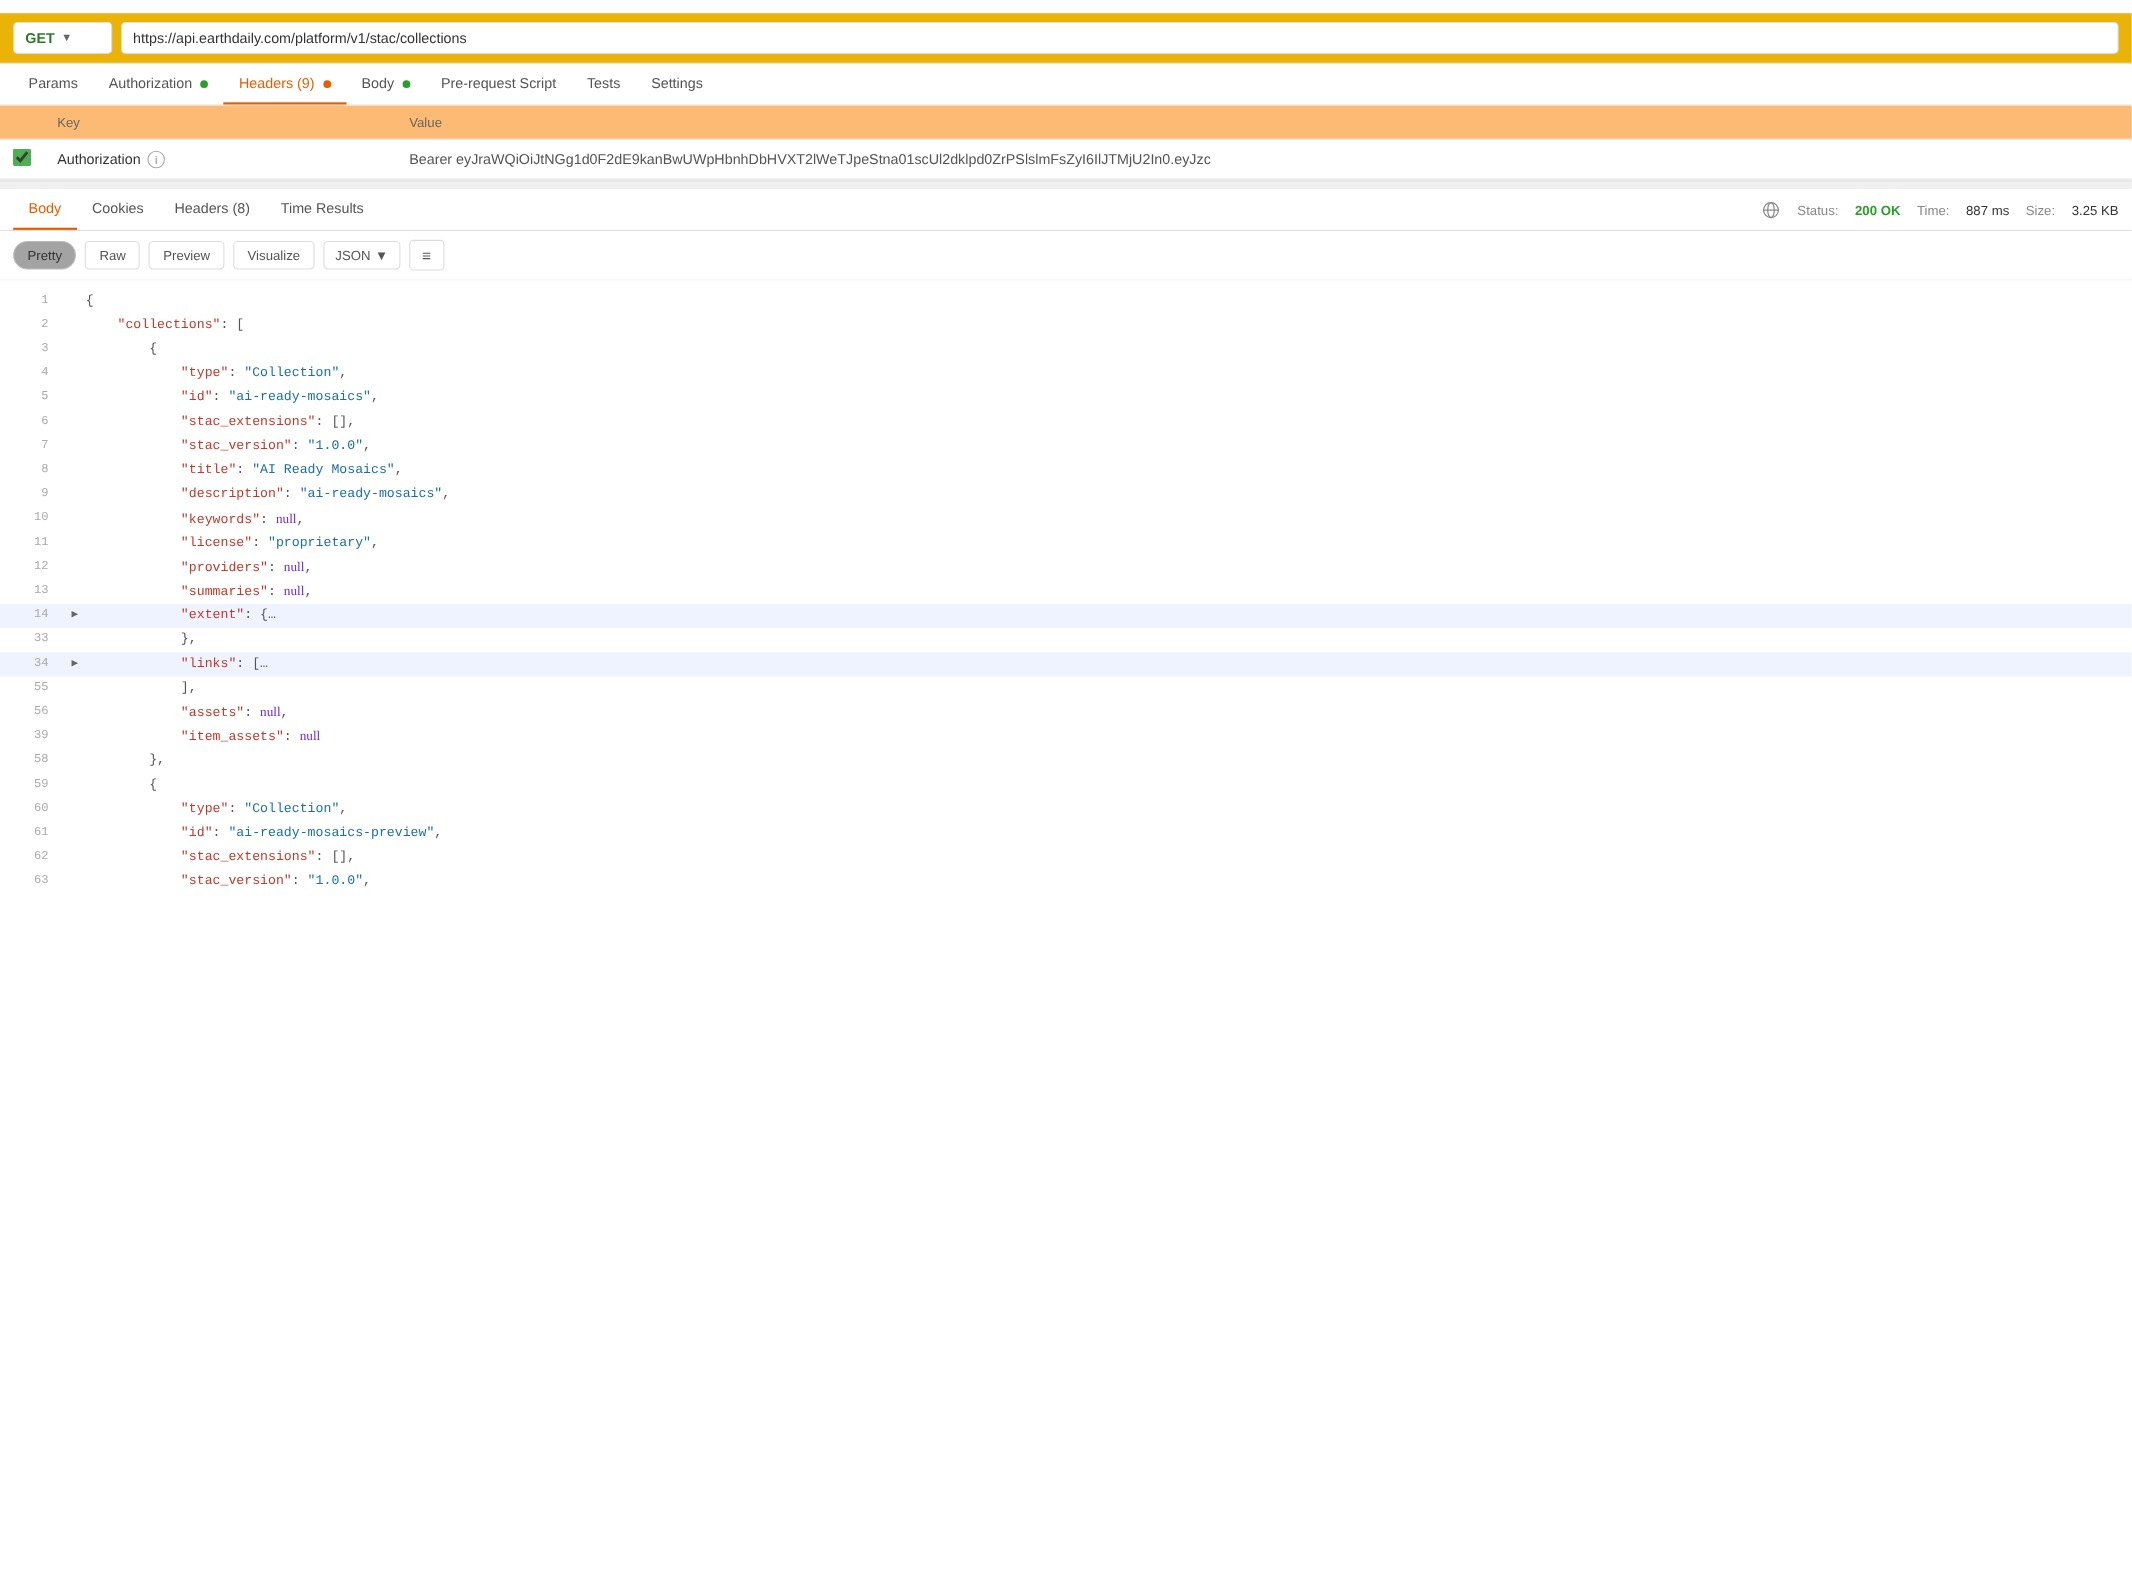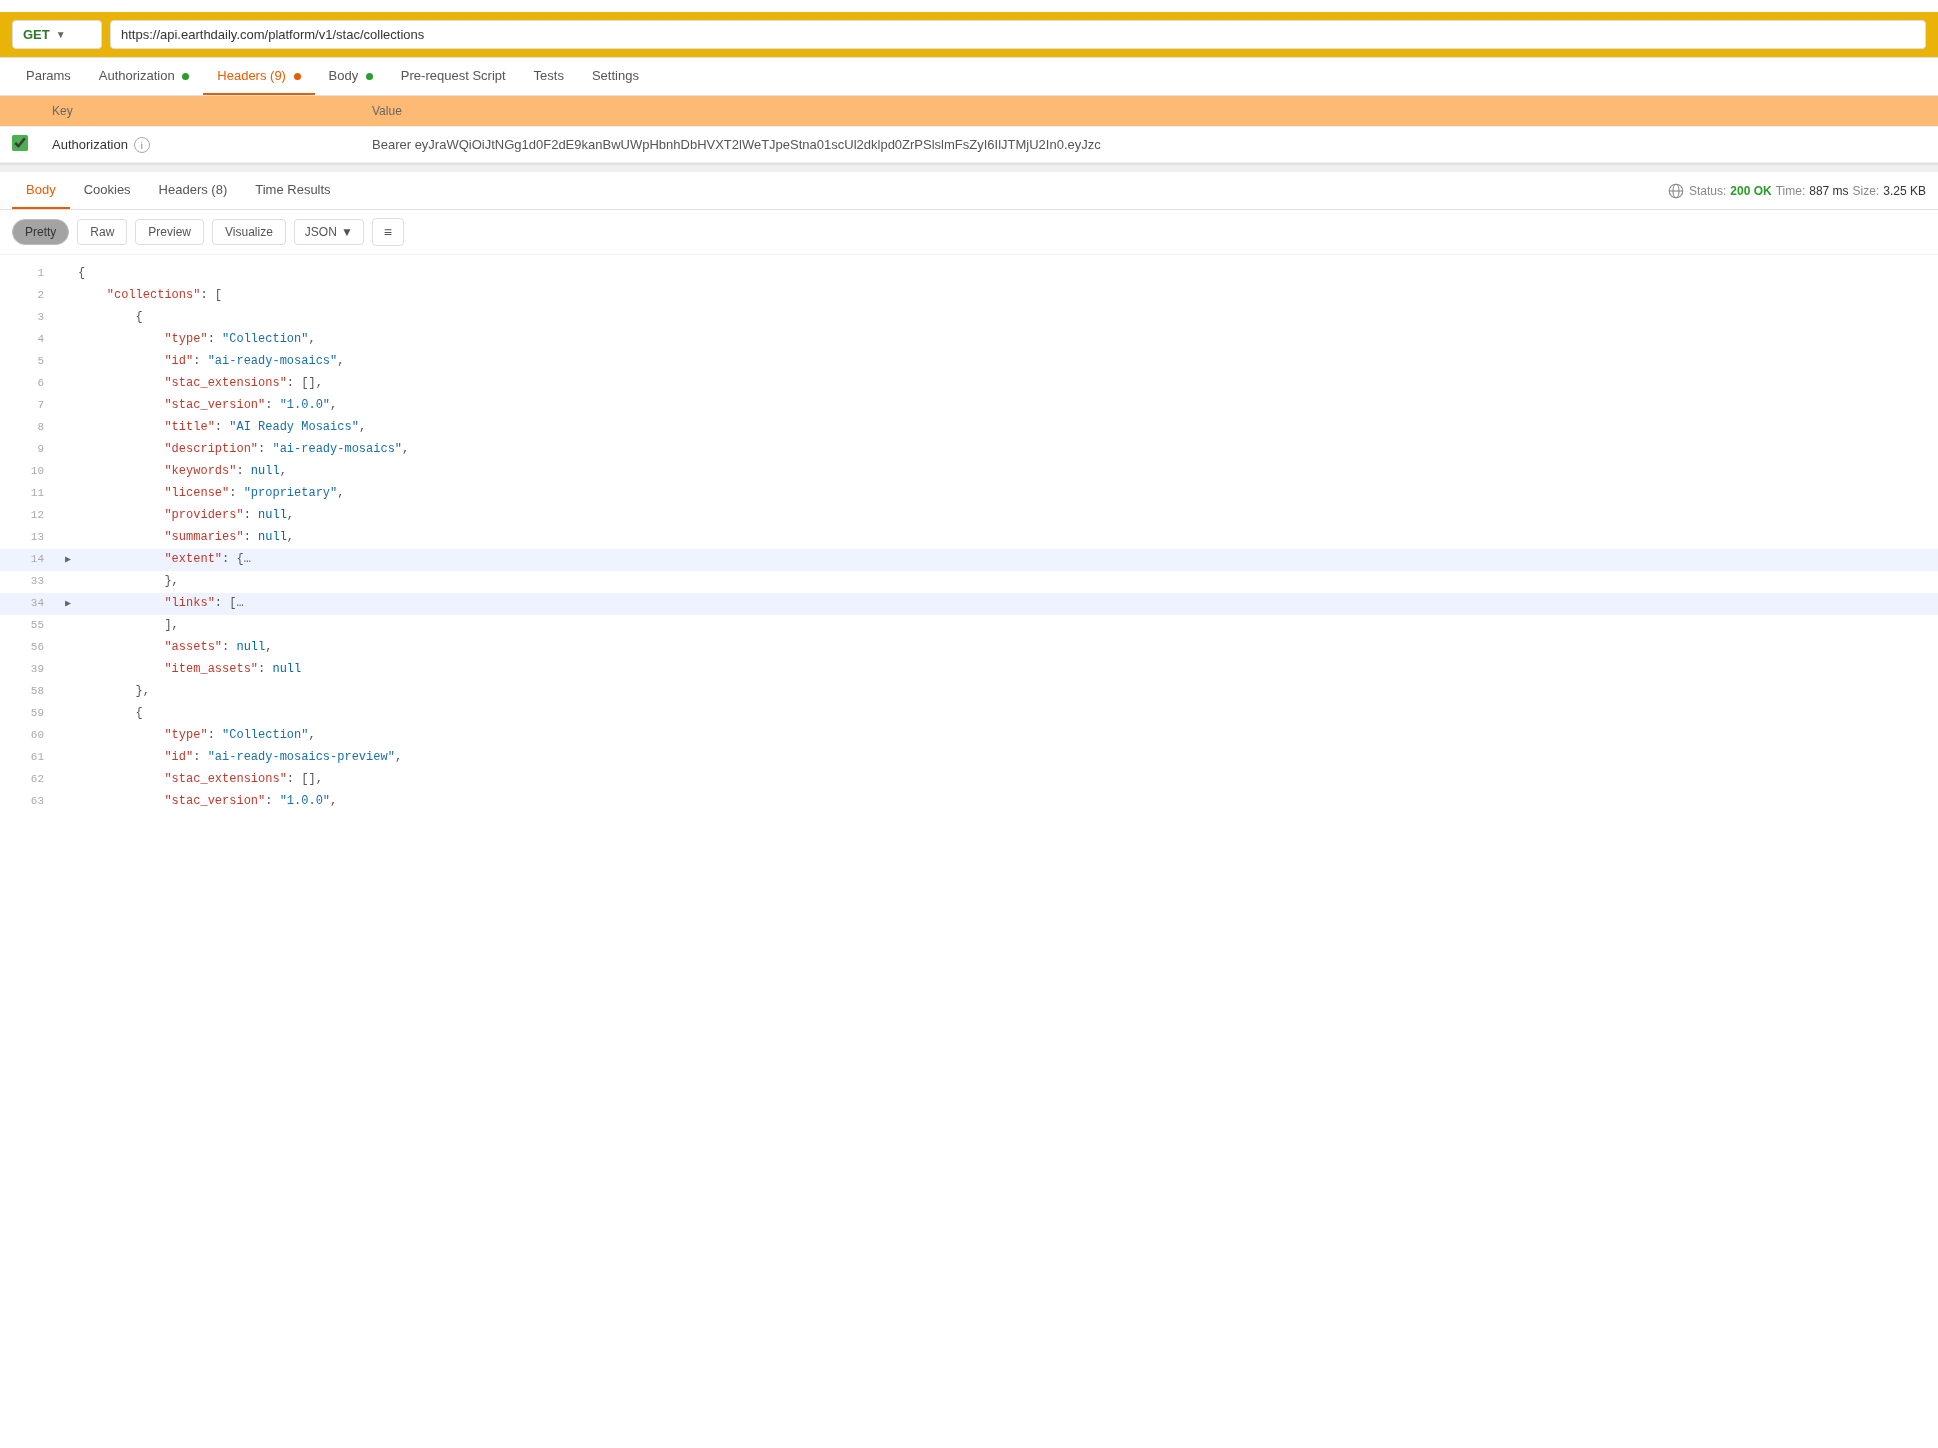--- a/index.html
+++ b/index.html
@@ -168,21 +168,21 @@
       color: #555;
       border-bottom: 2px solid transparent;
     }
     .response-tab.active {
       color: #e85d00;
       border-bottom: 2px solid #e85d00;
     }
     .response-status-bar {
       display: flex;
       align-items: center;
-      gap: 4px;
+      gap: 15px;
       font-size: 12px;
     }
     .status-ok { color: #2a9d2a; font-weight: 600; }
     .status-label { color: #888; }
     .status-value { color: #333; font-weight: 500; }
     .globe-icon {
       width: 18px;
       height: 18px;
       color: #888;
     }
@@ -273,21 +273,21 @@
       justify-content: center;
       cursor: pointer;
       color: #666;
       font-size: 10px;
       flex-shrink: 0;
       margin-right: 2px;
     }
     .indent { display: inline-block; }
     .json-key { color: #c0392b; }
     .json-string { color: #1a6fa8; }
-    .json-null { color: #0369a1; font-weight: 500; }
+    .json-null { color: #6d28d9; font-weight: 500; font-family: Liberation Serif, serif; }
     .json-bracket { color: #555; }
     .json-plain { color: #555; }
 
     .scrollbar-h {
       height: 8px;
       background: #f0f0f0;
       border-top: 1px solid #e0e0e0;
     }
   </style>
 </head>

